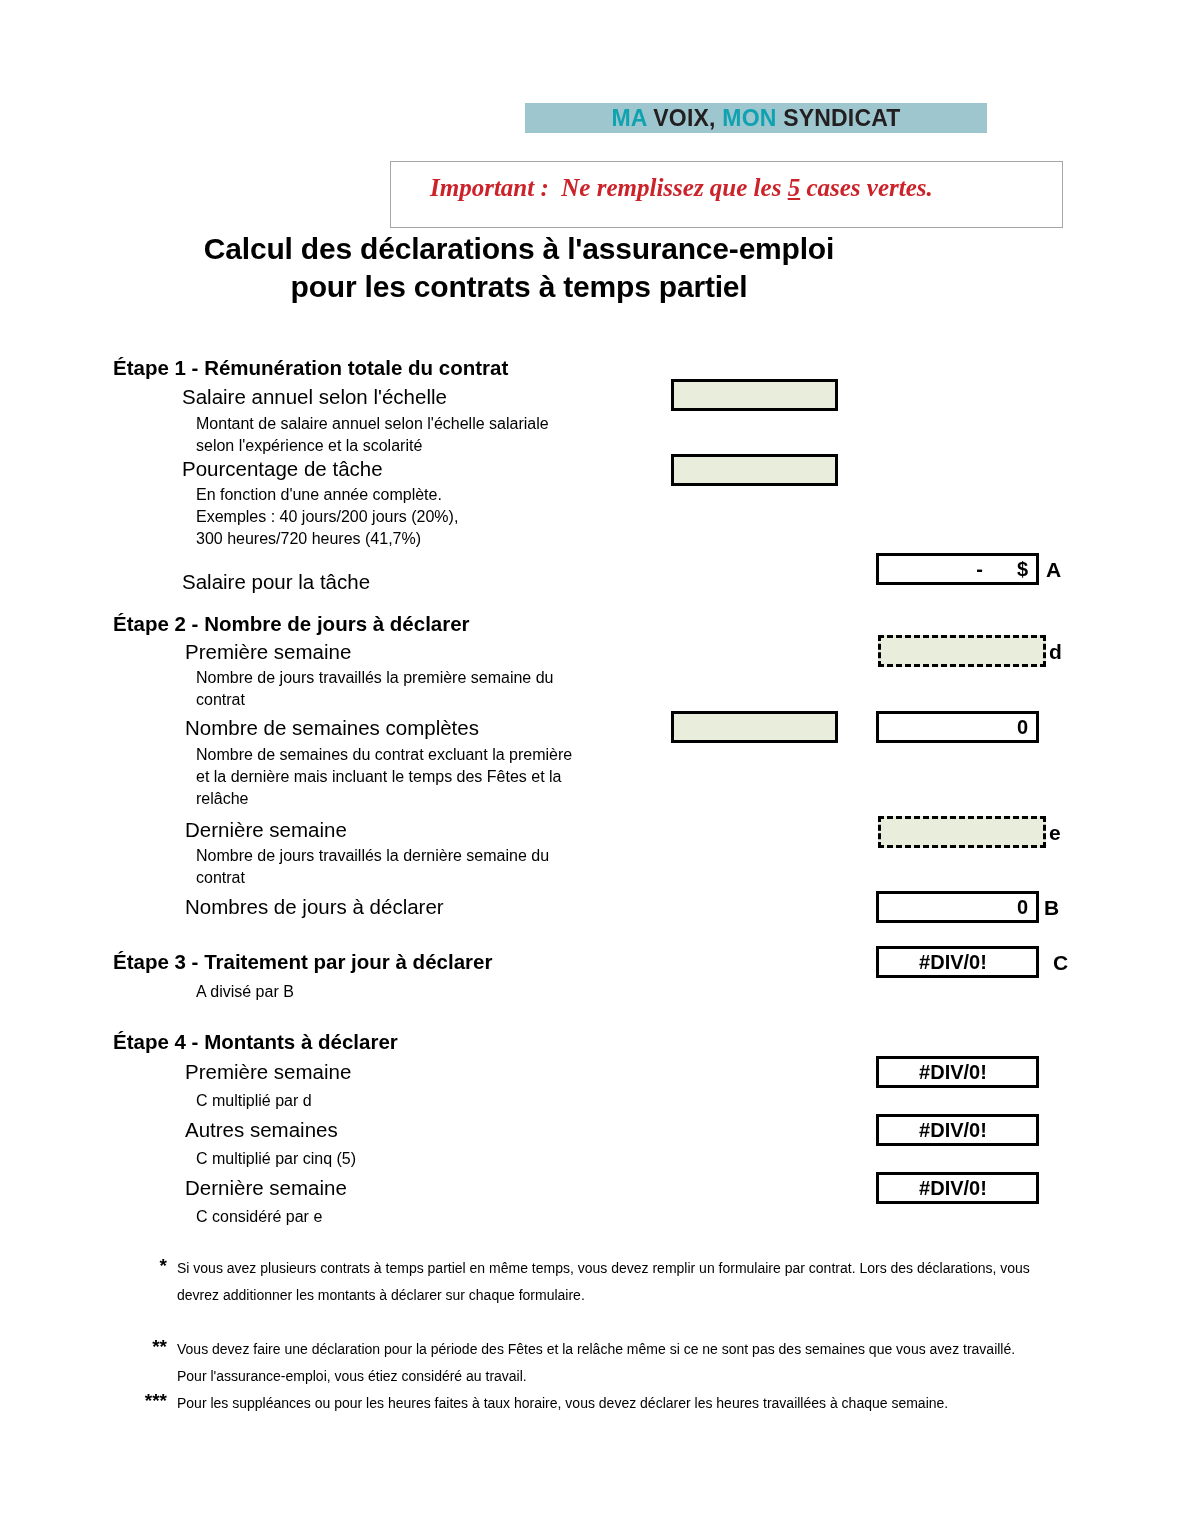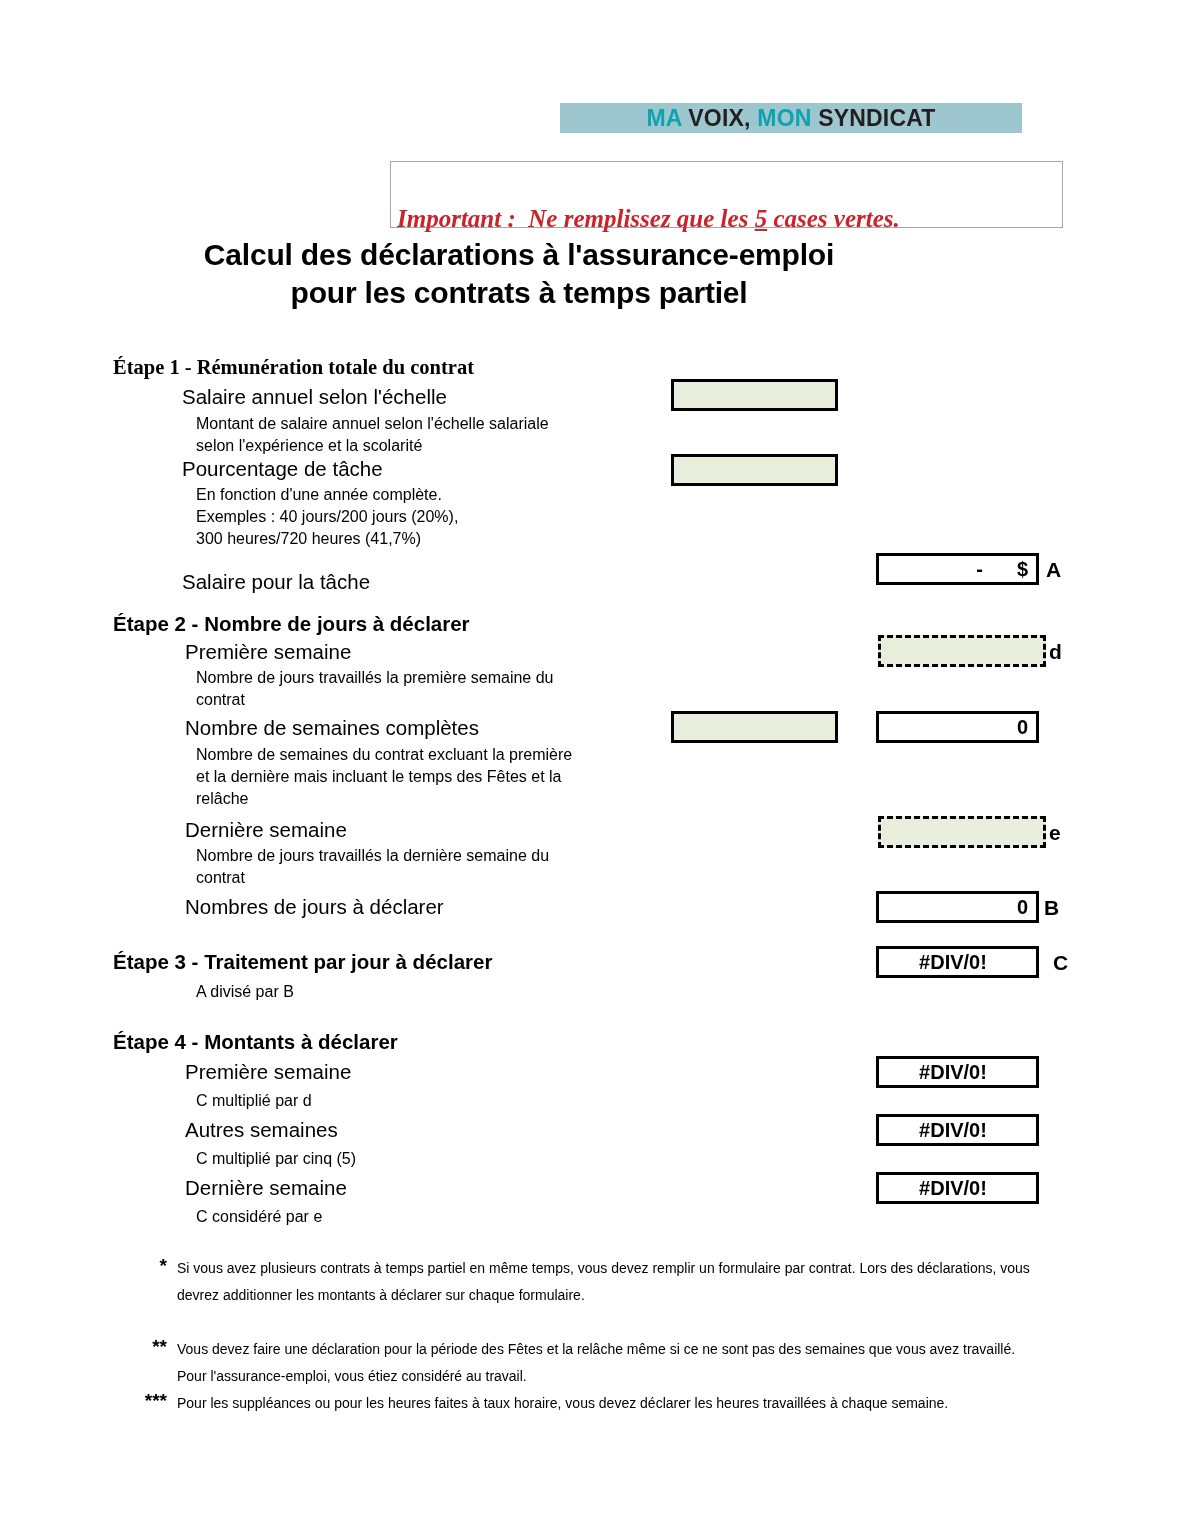--- a/index.html
+++ b/index.html
@@ -52,21 +52,21 @@
     font-family: "Liberation Sans", sans-serif;
     font-size: 12.5px;
     line-height: 15px;
     color: #1BA7B3;
     white-space: pre-line;
   }
 
   
   .banner {
     position: absolute;
-    left: 560px;
+    left: 525px;
     top: 103px;
     width: 462px;
     height: 30px;
     background: #9DC6CE;
     display: flex;
     align-items: center;
     justify-content: center;
   }
   .banner-text {
     font-family: "Liberation Sans", sans-serif;
@@ -84,37 +84,36 @@
     left: 390px;
     top: 161px;
     width: 673px;
     height: 67px;
     border: 1px solid #A6A6A6;
     background: #ffffff;
     box-sizing: border-box;
   }
   .notice-text {
     position: absolute;
-    left: 6px;
+    left: 39px;
     top: 12px;
     font-family: "Liberation Serif", serif;
     font-style: italic;
     font-weight: bold;
     font-size: 25px;
     color: #CC2229;
     white-space: pre;
-    margin-top: 31px;
   }
   .notice-u { text-decoration: underline; }
 
   
   .title {
     position: absolute;
     left: 0;
-    top: 236px;
+    top: 230px;
     width: 1038px;
     text-align: center;
     font-family: "Liberation Sans", sans-serif;
     font-weight: bold;
     font-size: 30px;
     line-height: 38px;
     letter-spacing: -0.2px;
   }
   .title-l2 { display: block; }
 
@@ -227,21 +226,21 @@
     <div class="notice-text"><span>Important :  Ne remplissez que les </span><span class="notice-u">5</span><span> cases vertes.</span></div>
   </div>
 
   <div class="title">
     <span>Calcul des déclarations à l'assurance-emploi</span>
     <span class="title-l2">pour les contrats à temps partiel</span>
   </div>
 
   <div class="content">
 
-    <div class="step-head" style="left:113px; top:6px;font-family:Liberation Serif, serif;">Étape 1 - Rémunération totale du contrat</div>
+    <div class="step-head" style="left:113px; top:6px;">Étape 1 - Rémunération totale du contrat</div>
 
     <div class="row-label" style="left:182px; top:35px;">Salaire annuel selon l'échelle</div>
     <div class="row-desc" style="left:196px; top:63px;">Montant de salaire annuel selon l'échelle salariale
 selon l'expérience et la scolarité</div>
     <div class="box box-green" style="left:671px; top:29px; width:167px;"></div>
 
     <div class="row-label" style="left:182px; top:107px;">Pourcentage de tâche</div>
     <div class="row-desc" style="left:196px; top:134px;">En fonction d'une année complète.
 Exemples : 40 jours/200 jours (20%),
 300 heures/720 heures (41,7%)</div>

